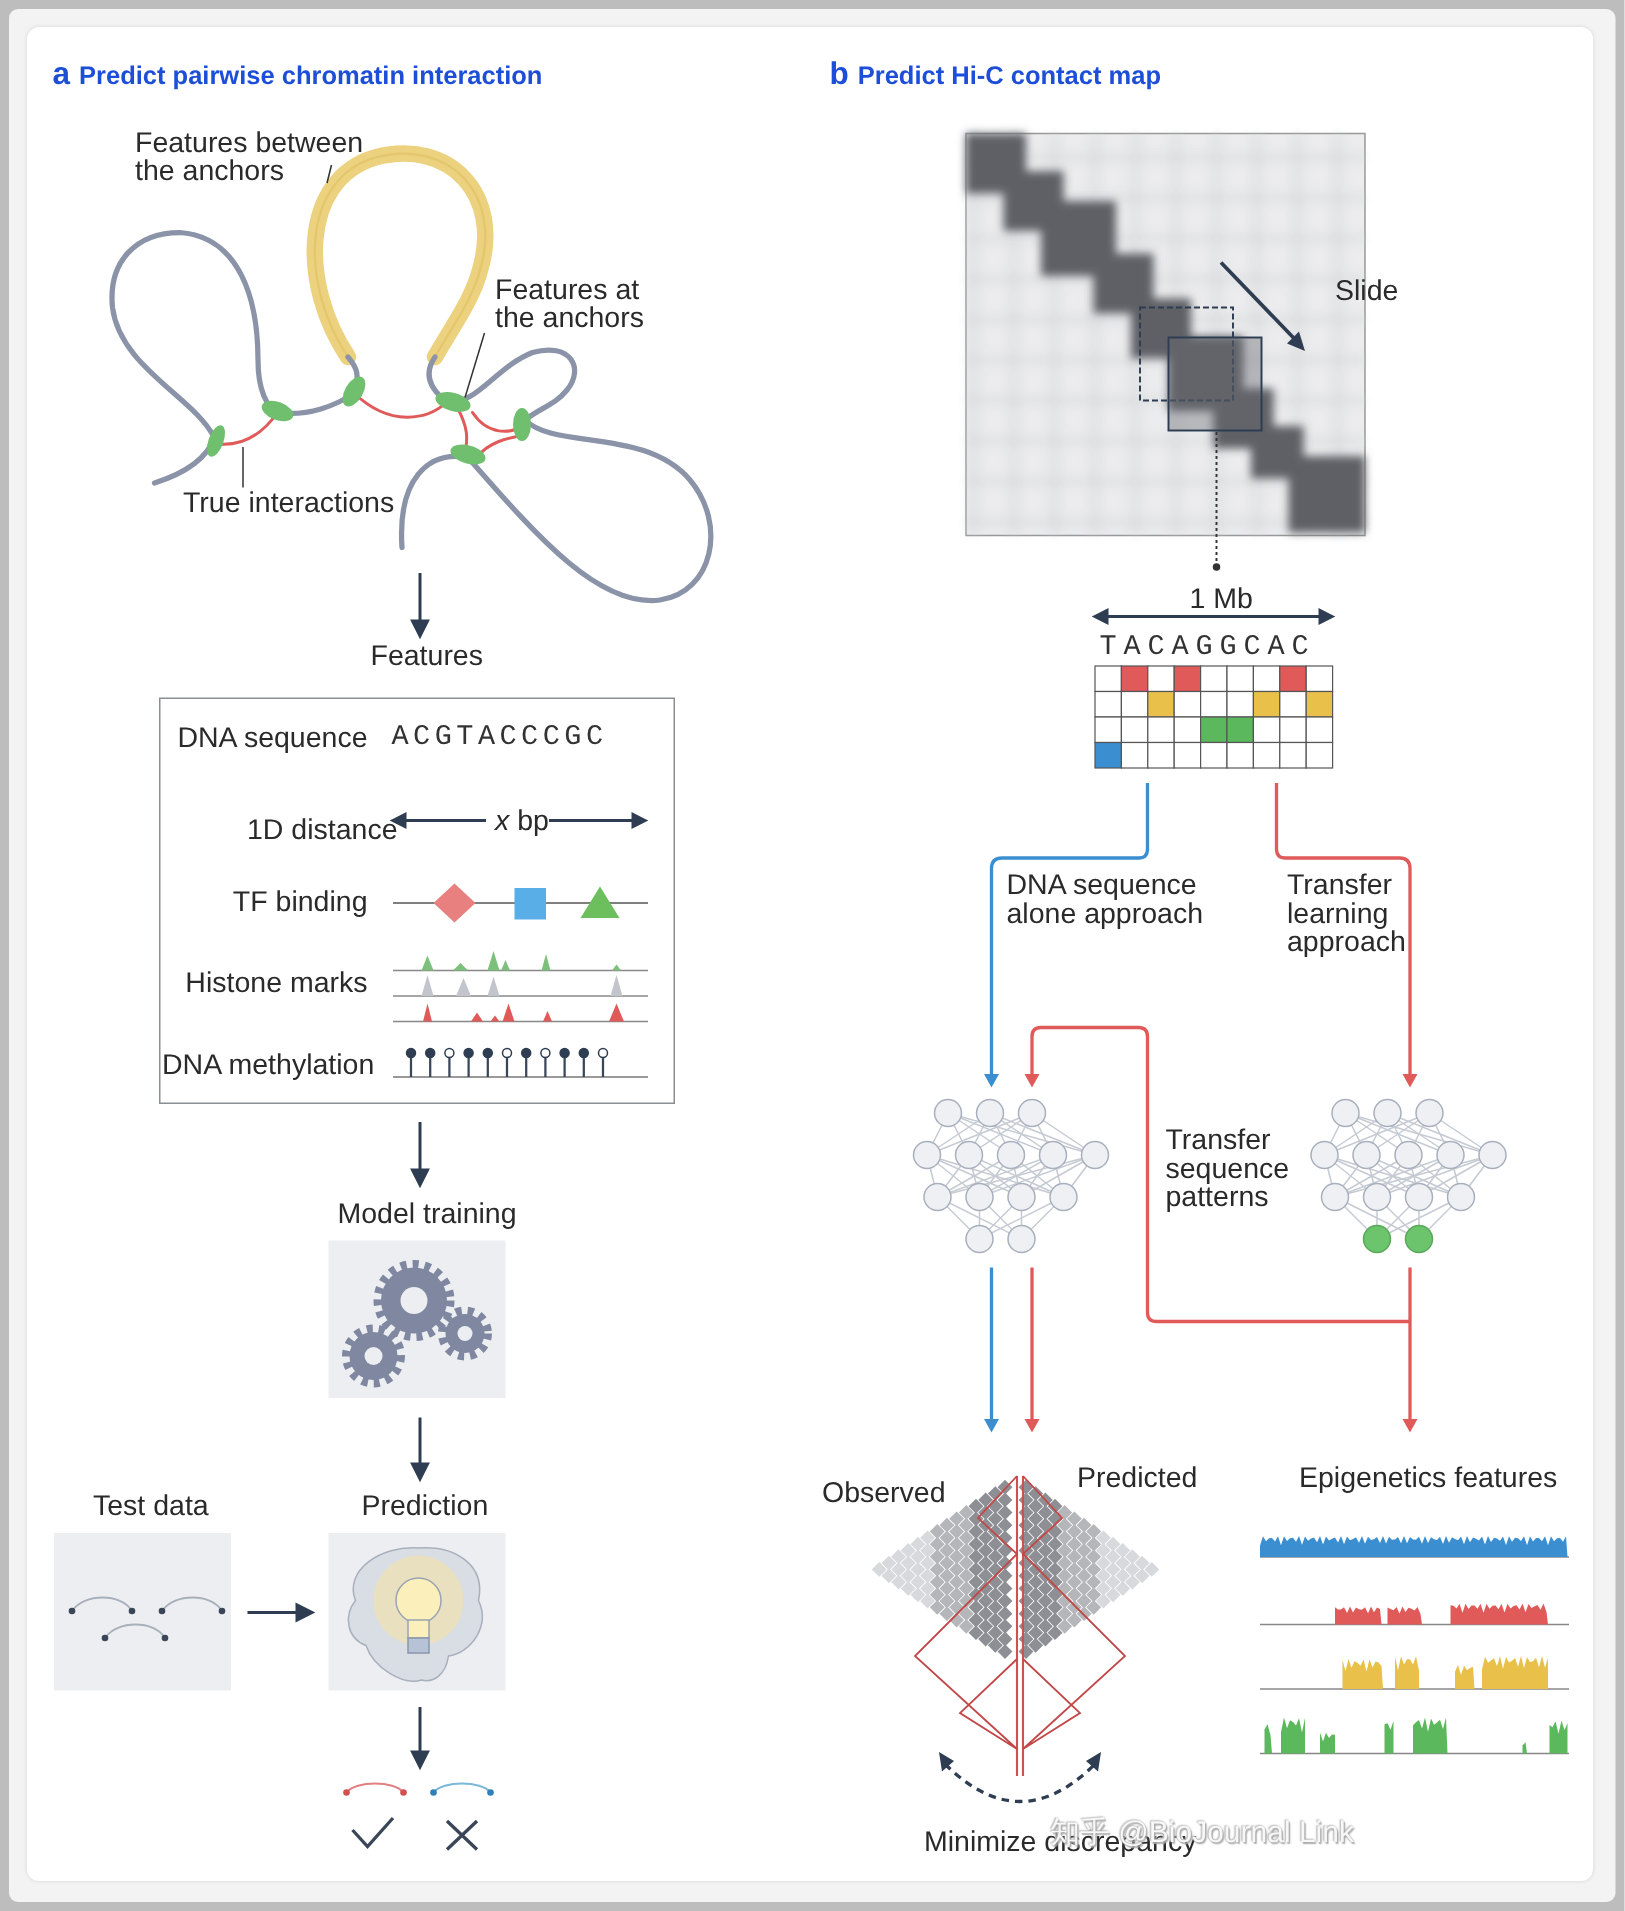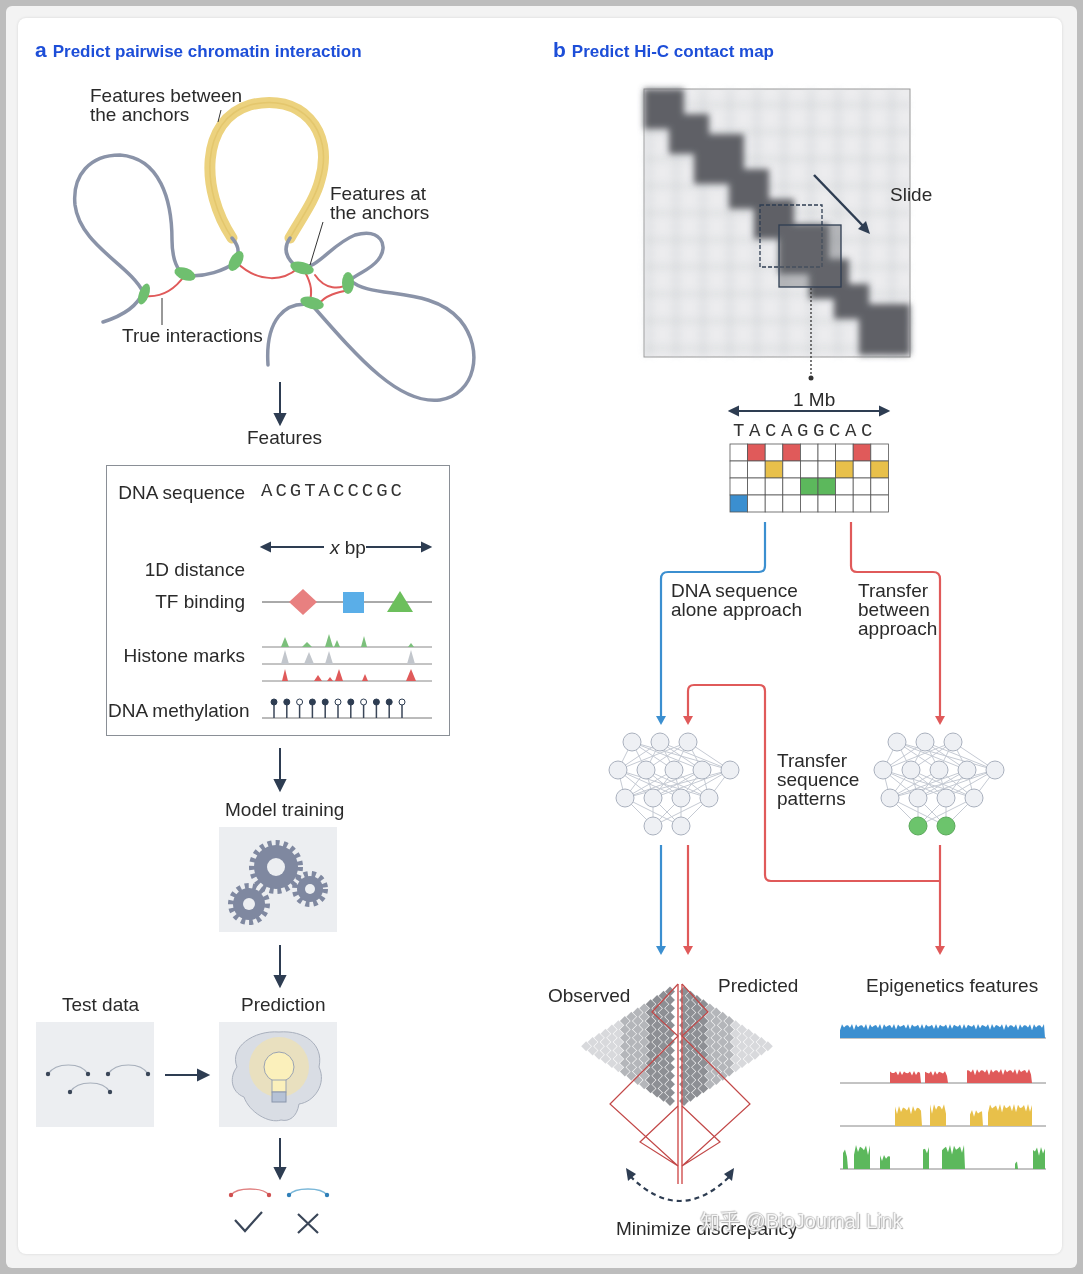--- a/index.html
+++ b/index.html
@@ -100,21 +100,21 @@
   <div>the anchors</div>
 </div>
 <div class="abs lbl" style="left:122px;top:326px;">True interactions</div>
 
 <div class="abs lbl" style="left:247px;top:428px;">Features</div>
 
 <div class="featbox"></div>
 <div class="abs lbl r" style="left:108px;top:483px;width:137px;">DNA sequence</div>
 <div class="abs seq" style="left:261px;top:480px;">ACGTACCCGC</div>
 
-<div class="abs lbl r" style="left:108px;top:560px;width:137px;">1D distance</div>
+<div class="abs lbl r" style="left:108px;top:544px;width:137px;padding-left:20px;">1D distance</div>
 <svg width="180" height="20" style="left:260px;top:538px;">
   <g stroke="#2e3d52" stroke-width="2" fill="#2e3d52">
     <line x1="4" y1="9" x2="64" y2="9"></line>
       <polygon points="2,9 10,5 10,13"></polygon>
     <line x1="106" y1="9" x2="166" y2="9"></line>
       <polygon points="170,9 162,5 162,13"></polygon>
   </g>
 </svg>
 <div class="abs lbl" style="left:330px;top:538px;"><i>x</i><span> bp</span></div>
 
@@ -365,21 +365,21 @@
     <polygon points="935,946 945,946 940,955" fill="#e05a5a"></polygon>
   </g>
 </svg>
 
 <div class="abs lbl" style="left:671px;top:581px;">
   <div>DNA sequence</div>
     <div>alone approach</div>
 </div>
 <div class="abs lbl" style="left:858px;top:581px;">
   <div>Transfer</div>
-    <div>between</div>
+    <div>learning</div>
     <div>approach</div>
 </div>
 <div class="abs lbl" style="left:777px;top:751px;">
   <div>Transfer</div>
     <div>sequence</div>
     <div>patterns</div>
 </div>
 
 <svg width="140" height="110" style="left:605px;top:730px;" class="nn" id="nn1">
     <g stroke="#c5cad3" stroke-width="1">

